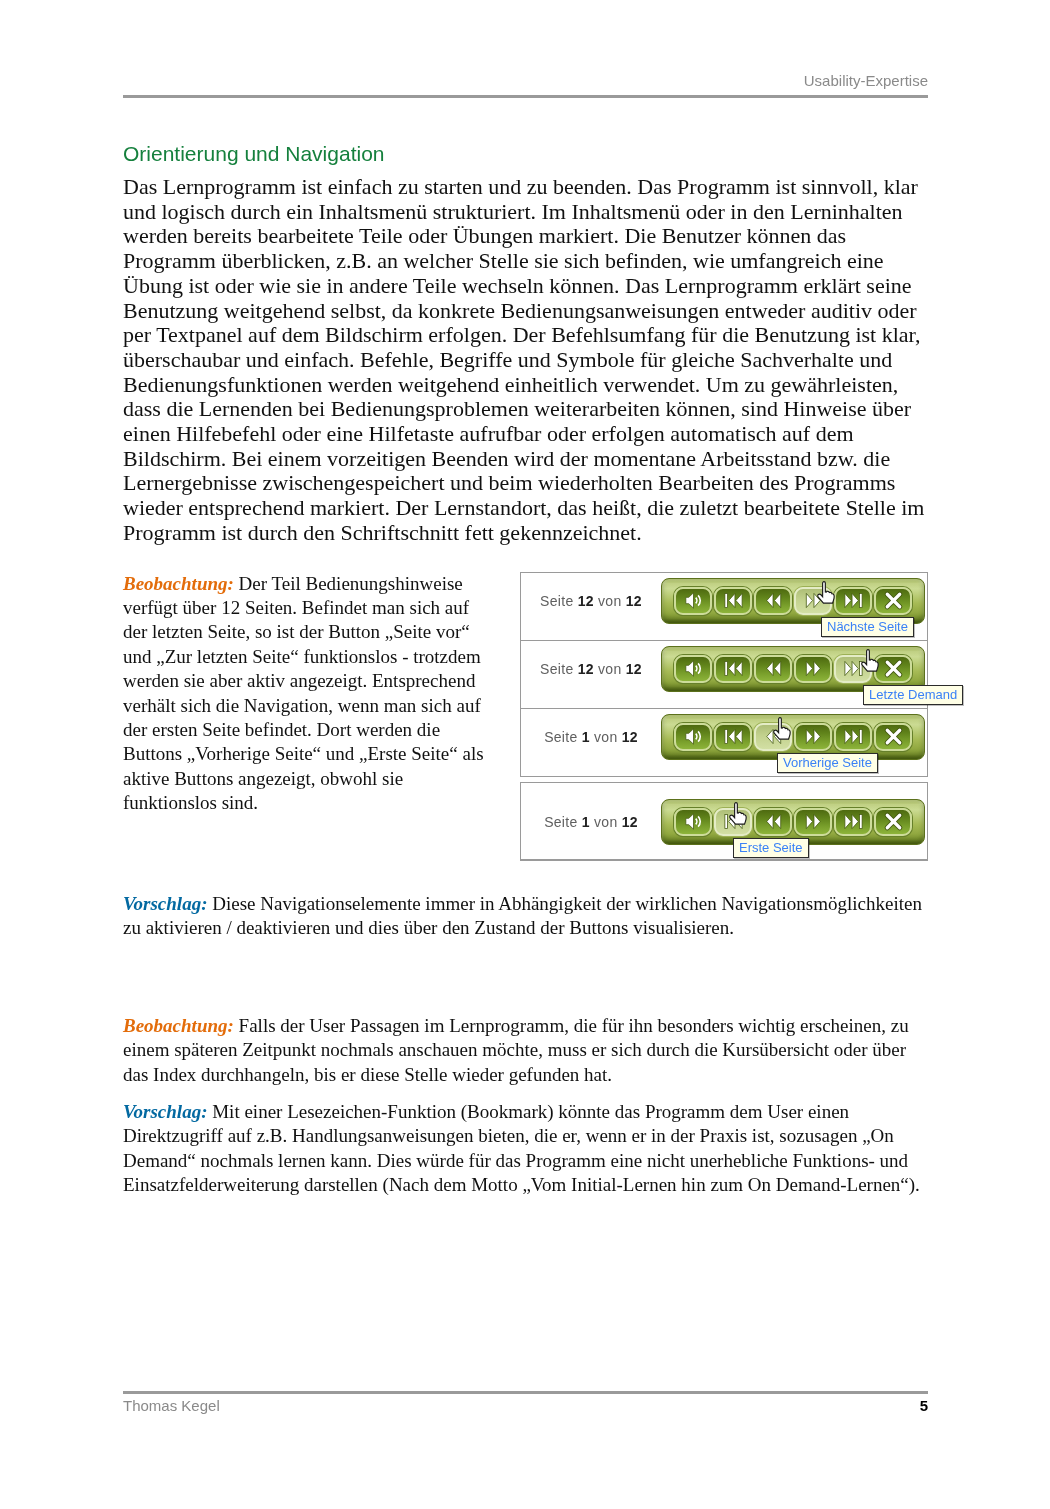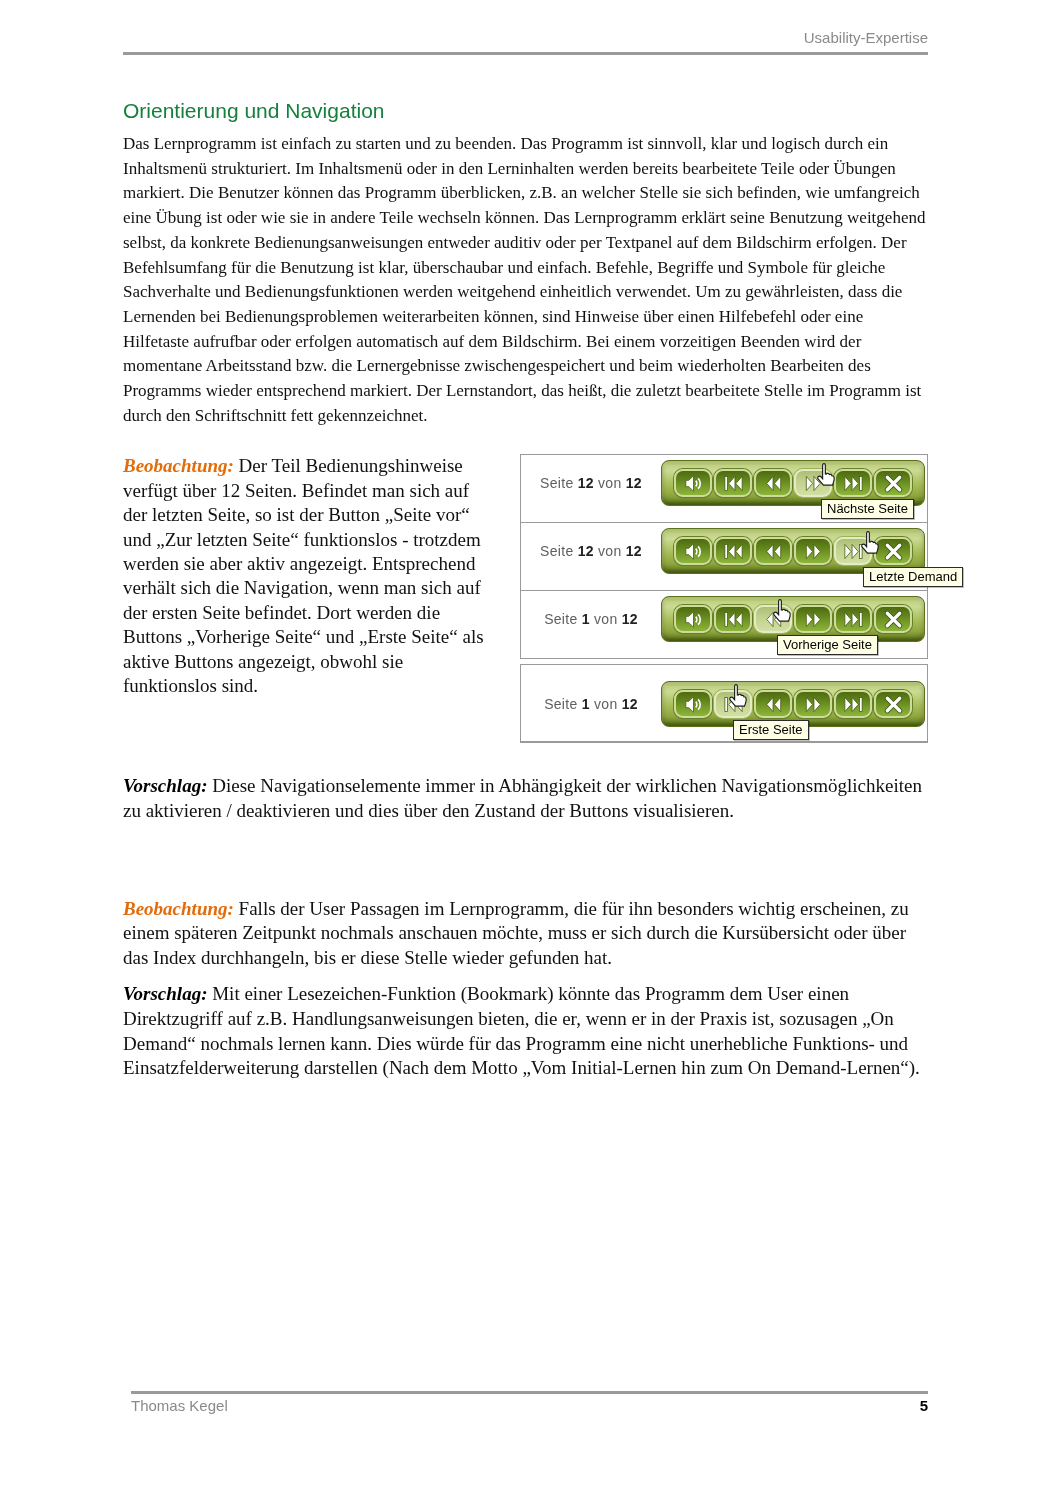--- a/index.html
+++ b/index.html
@@ -1,34 +1,34 @@
 <!DOCTYPE html>
 <html><head>
 <meta charset="utf-8">
 <style>
   html,body{margin:0;padding:0;background:#fff;}
   .page{position:relative;width:1050px;height:1509px;background:#fff;overflow:hidden;
         font-family:"Liberation Serif",serif;color:#111;}
   .content{position:absolute;left:123px;right:122px;top:0;}
 
   
-  .doc-header{margin-top:29px;}
+  .doc-header{margin-top:72px;}
   .hdr-text{text-align:right;font-family:"Liberation Sans",sans-serif;font-size:15px;color:#8a8a8a;}
   .hdr-rule{height:3px;background:#9a9a9a;margin-top:6px;}
 
   
   .title{margin:37px 0 0 0;font-family:"Liberation Sans",sans-serif;font-weight:bold;font-size:28px;color:#000;}
   .section-heading{margin:44px 0 0 0;font-family:"Liberation Sans",sans-serif;font-weight:normal;font-size:21px;color:#15803d;}
 
   
-  .body-par{margin:9px 0 0 0;font-size:17px;line-height:24.7px;}
+  .body-par{margin:9px 0 0 0;font-size:22px;line-height:24.7px;}
   .para{margin:0;font-size:19px;line-height:24.6px;}
   .label{font-weight:bold;font-style:italic;}
   .label-obs{color:#e36c0a;}
-  .label-sug{color:#000000;}
+  .label-sug{color:#0369a1;}
 
   
   .obs-row{display:flex;margin-top:26px;}
   .obs-text{width:372px;font-size:19px;line-height:24.4px;}
   .shots{width:428px;margin-left:5px;display:flex;flex-direction:column;}
 
   .panel{position:relative;background:#fff;border:1px solid #9a9a9a;height:69px;box-sizing:border-box;margin-left:20px;}
   .panel + .panel{margin-top:-1px;}
   .panel.gap{margin-top:5px;height:79px;border-bottom-width:2px;}
   .panel-label{position:absolute;left:0;width:140px;top:5px;height:46px;line-height:46px;
@@ -47,31 +47,31 @@
   .tb-btn{width:38px;height:28px;border-radius:9px;box-sizing:border-box;
           border:2px solid #cddc9a;
           background:linear-gradient(180deg,#4e6a10 0%,#61841b 35%,#7aa02c 70%,#8db43a 100%);
           box-shadow:0 0 0 1px #66802a, 0 1px 1px rgba(0,0,0,.28);
           display:flex;align-items:center;justify-content:center;}
   .tb-btn.hovered{border-color:#e4ecc6;
           background:linear-gradient(180deg,#aebe77 0%,#c3d28e 45%,#d2dfa4 100%);
           box-shadow:0 0 0 1px #9cb055;}
 
   .cursor{position:absolute;width:25px;height:25px;z-index:3;}
-  .tooltip{position:absolute;z-index:2;background:#ffffe6;border:1px solid #2b2b2b;color:#000000;
+  .tooltip{position:absolute;z-index:2;background:#ffffe6;border:1px solid #2b2b2b;color:#3b82f6;
            font-family:"Liberation Sans",sans-serif;font-size:13px;padding:1px 5px 2px 5px;
            white-space:nowrap;box-shadow:1px 1px 0 rgba(0,0,0,.25);}
 
   
   .sug1{margin-top:31px;}
   .obs2{margin-top:73px;}
   .sug2{margin-top:12px;}
 
   
-  .doc-footer{position:absolute;left:131px;right:122px;top:1391px;}
+  .doc-footer{position:absolute;left:123px;right:122px;top:1391px;}
   .ftr-rule{height:3px;background:#9a9a9a;}
   .ftr-row{display:flex;justify-content:space-between;margin-top:3px;
            font-family:"Liberation Sans",sans-serif;font-size:15px;}
   .ftr-author{color:#8a8a8a;}
   .ftr-page{color:#000;font-weight:bold;}
 </style>
 </head>
 <body>
 
 <div class="page">

